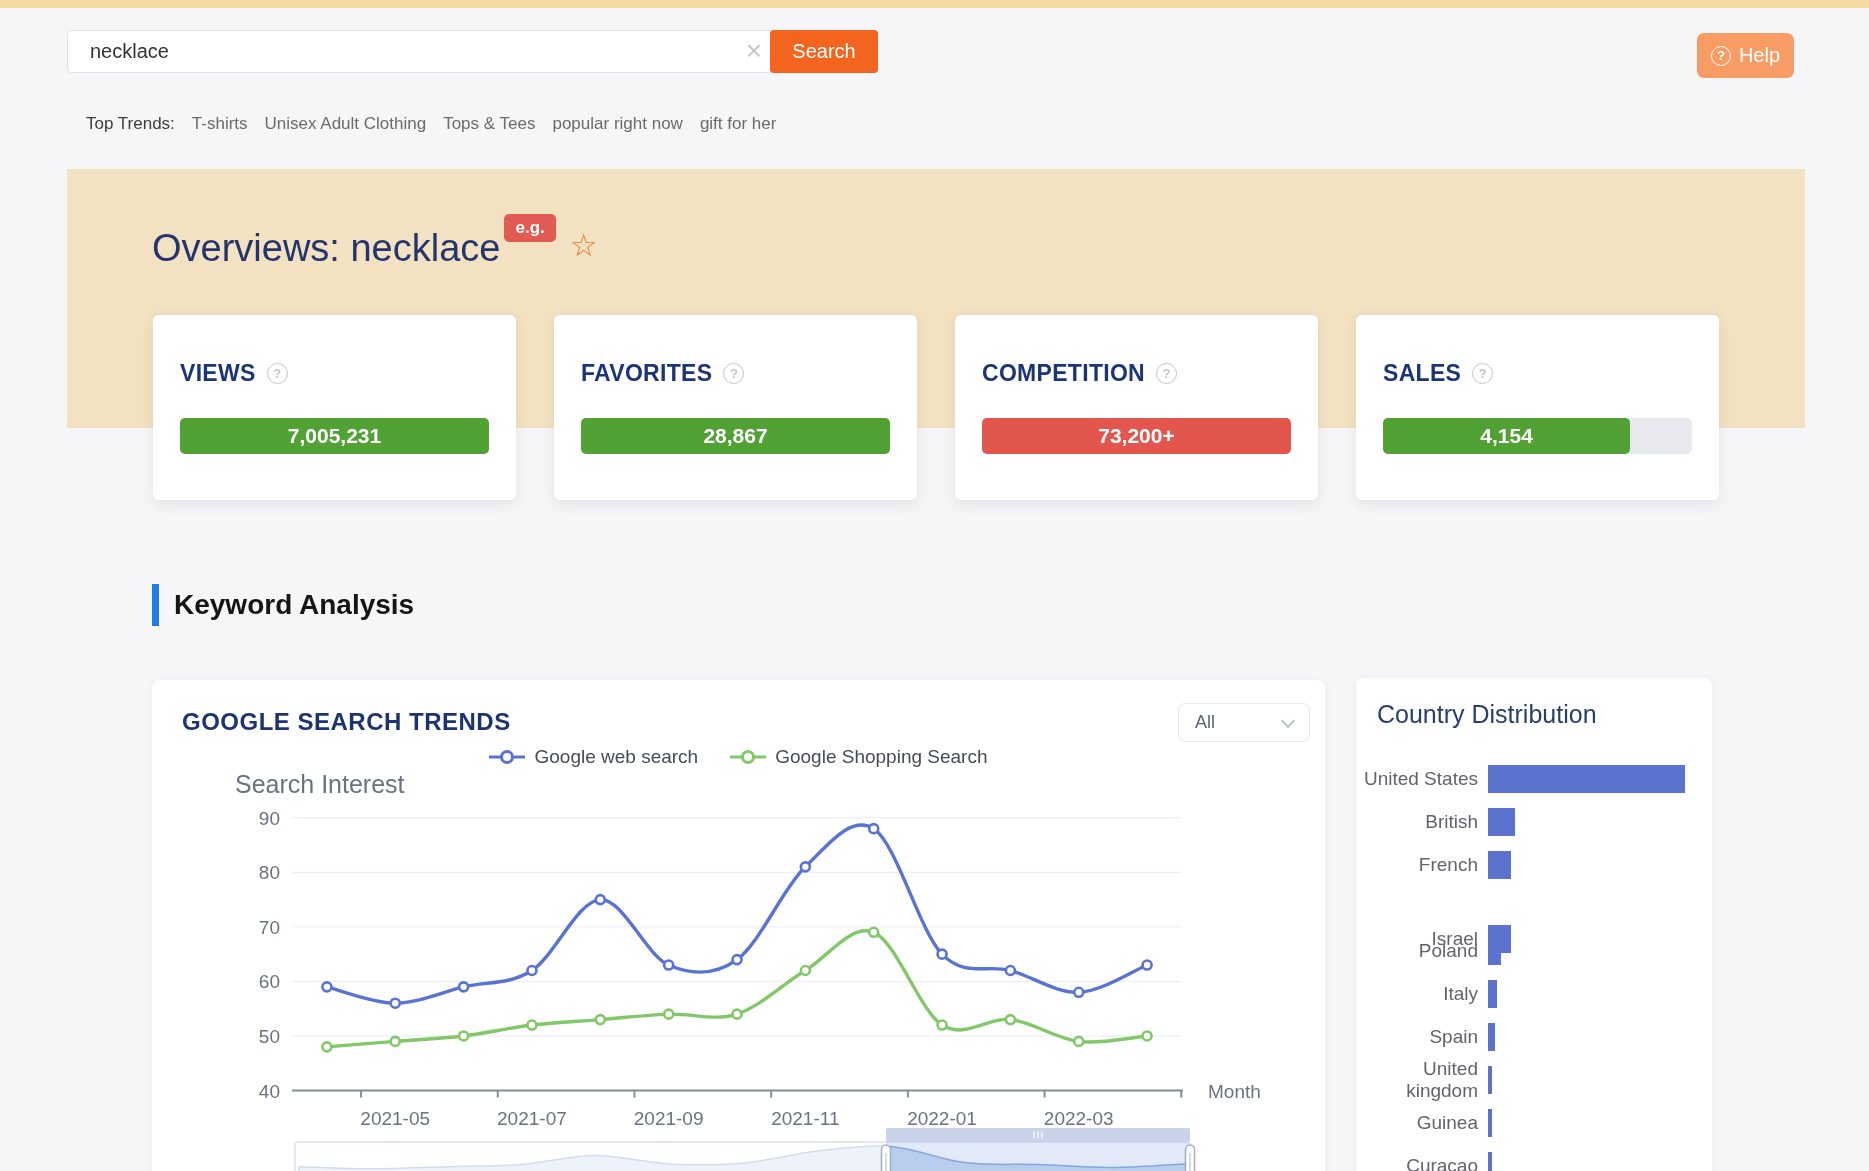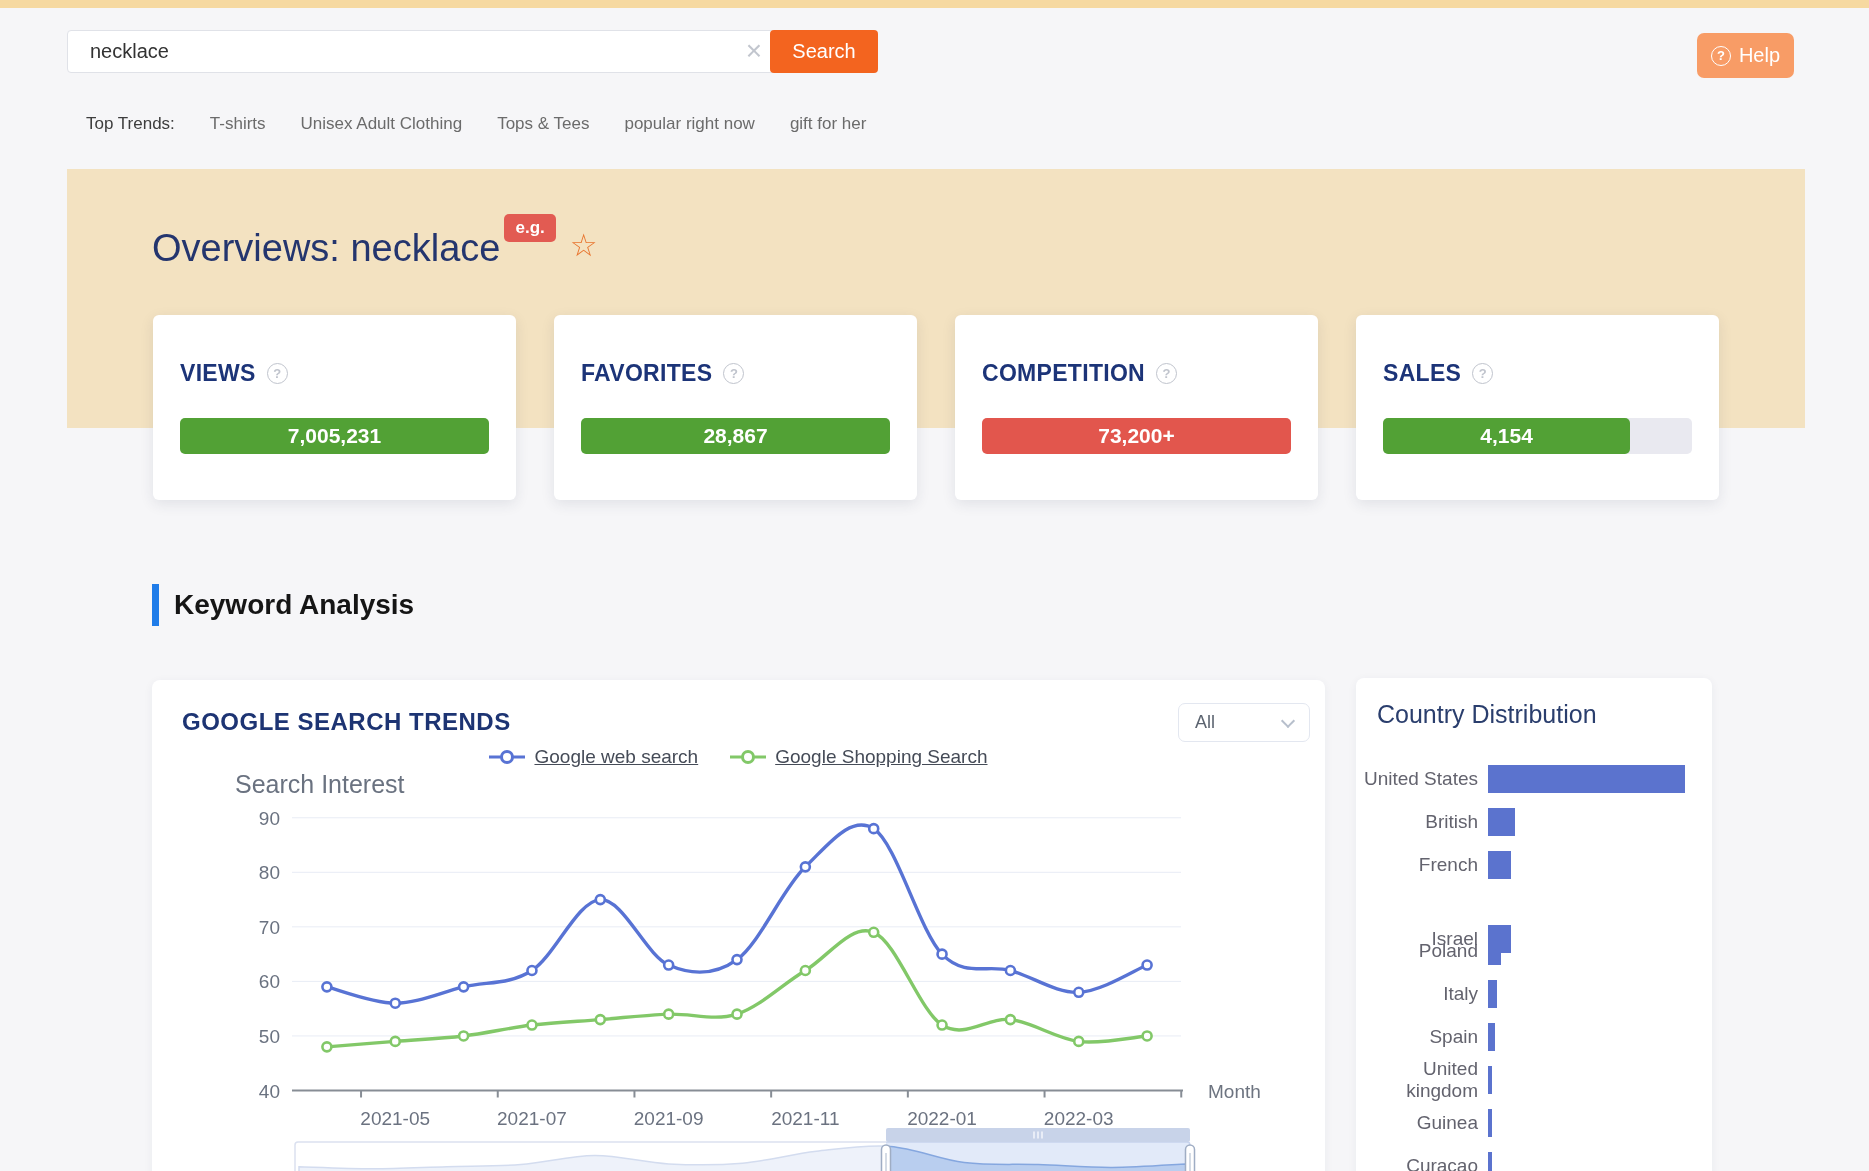--- a/index.html
+++ b/index.html
@@ -33,21 +33,21 @@
     position:absolute; left:1697px; top:33px; width:97px; height:45px;
     background:#f89c66; color:#fff; border:none; border-radius:7px;
     font-size:20px; font-family:inherit; cursor:pointer;
     display:flex; align-items:center; justify-content:center; gap:8px;
   }
   .help-q {
     width:20px; height:20px; border:1.8px solid #fff; border-radius:50%;
     font-size:13px; font-weight:700; display:flex; align-items:center; justify-content:center;
   }
   .trends-row {
-    position:absolute; left:86px; top:114px; display:flex; gap:35px;
+    position:absolute; left:86px; top:114px; display:flex; gap:17px;
     font-size:17px; color:#6b6b6b; align-items:center;
   }
   .trends-label { color:#3d3d3d; }
   .trend-link { cursor:pointer; }
 
   
   .banner { position:absolute; left:67px; top:169px; width:1738px; height:259px; background:#f3e2c1; }
   .overview-title-row { position:absolute; left:152px; top:226px; display:flex; align-items:flex-start; }
   .overview-title { font-size:38px; color:#24356e; font-weight:500; line-height:1.2; }
   .eg-badge {
@@ -94,21 +94,21 @@
   }
   .chevron {
     position:absolute; right:16px; top:12px; width:10px; height:10px;
     border-right:2px solid #b7bfcc; border-bottom:2px solid #b7bfcc;
     transform:rotate(45deg);
   }
   .legend-row {
     position:absolute; top:66px; left:0; width:100%;
     display:flex; justify-content:center; gap:32px; align-items:center;
   }
-  .legend-item { display:flex; align-items:center; gap:9px; font-size:19px; color:#454b57; cursor:pointer;text-decoration:underline; }
+  .legend-item { display:flex; align-items:center; gap:9px; font-size:19px; color:#454b57; cursor:pointer; }
   .axis-name-y { position:absolute; left:83px; top:90px; font-size:25px; color:#6a7280; }
   #trend-svg { position:absolute; left:0; top:0; }
 
   
   .country-card {
     position:absolute; left:1356px; top:678px; width:356px; height:520px;
     background:#fff; border-radius:8px; box-shadow:0 2px 10px rgba(40,50,80,.06);
   }
   .country-title { position:absolute; left:21px; top:22px; font-size:25px; color:#2a3e6d; font-weight:500; }
   .country-row { position:absolute; left:0; height:28px; display:flex; align-items:center; }

